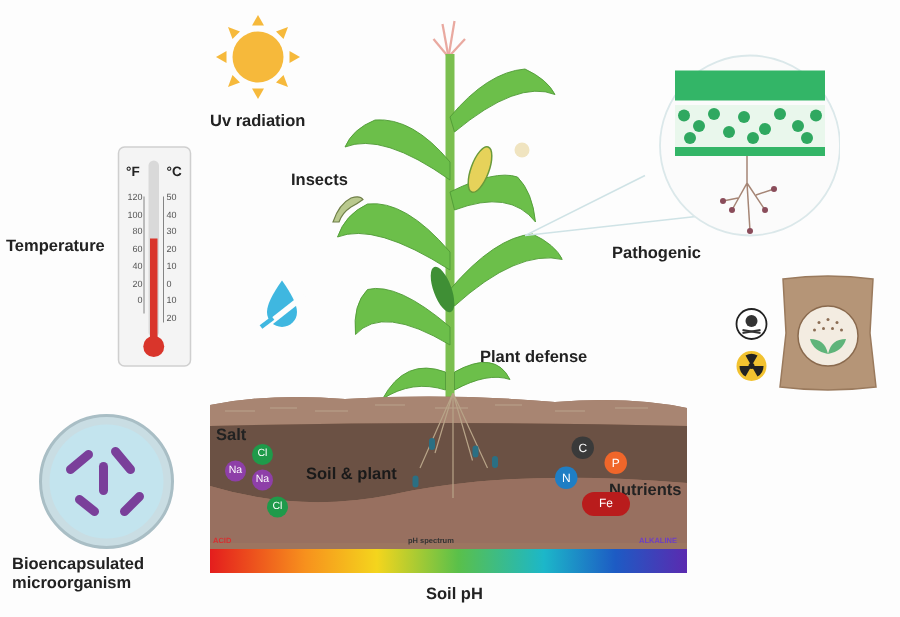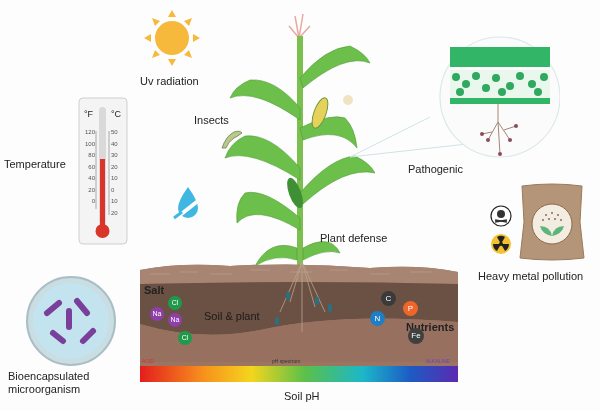--- a/index.html
+++ b/index.html
@@ -1,19 +1,19 @@
 <!DOCTYPE html>
 <html><head>
 <meta charset="utf-8">
 <style>
   html, body { margin:0; padding:0; }
   body { width:600px; height:411px; background:#fdfdfd; position:relative; overflow:hidden;
          font-family:"Liberation Sans", sans-serif; color:#222; }
   .abs { position:absolute; }
-  .lbl { position:absolute; font-size:11px; color:#222; line-height:13px; white-space:nowrap; }
+  .lbl { position:absolute; font-size:11px; color:#222; line-height:13px; white-space:nowrap;font-weight:bold; }
   .lbl.c { }
   svg { display:block; }
 </style>
 </head>
 <body>
 
 <div class="abs" style="left:140px;top:8px;">
   <svg width="64" height="60" viewBox="0 0 64 60">
     <circle cx="32" cy="30" r="17" fill="#f6b93b"></circle>
     <g fill="#f6b93b">
@@ -177,21 +177,20 @@
       <circle cx="25" cy="38" r="1"></circle>
         <circle cx="31" cy="37" r="1"></circle>
         <circle cx="37" cy="37" r="1"></circle>
         <circle cx="43" cy="38" r="1"></circle>
     </g>
     <path d="M34 54 Q24 52 22 44 Q32 44 34 54 Z" fill="#5fb47a"></path>
     <path d="M34 54 Q44 52 46 44 Q36 44 34 54 Z" fill="#5fb47a"></path>
   </svg>
 </div>
 <div class="lbl c" style="left:478px;top:270px;width:122px;">
-  <div>Heavy metal pollution</div>
 </div>
 
 <div class="abs" style="left:25px;top:275px;">
   <svg width="92" height="92" viewBox="0 0 92 92">
     <circle cx="46" cy="46" r="44" fill="#c9dde3" stroke="#a9bec5" stroke-width="2"></circle>
     <circle cx="46" cy="46" r="38" fill="#c3e4ee"></circle>
     <g stroke="#7a3f9a" stroke-width="6" stroke-linecap="round">
       <line x1="22" y1="38" x2="34" y2="28"></line>
       <line x1="44" y1="36" x2="44" y2="52"></line>
       <line x1="52" y1="26" x2="62" y2="38"></line>
@@ -248,15 +247,15 @@
 <div class="lbl" style="left:426px;top:355px;font-size:5px;color:#6e3fc4;">ALKALINE</div>
 
 <div class="abs" style="left:168px;top:296px;width:14px;height:14px;border-radius:7px;background:#1f9a4a;color:#fff;font-size:7px;line-height:14px;text-align:center;">Cl</div>
 <div class="abs" style="left:150px;top:307px;width:14px;height:14px;border-radius:7px;background:#8e3fa8;color:#fff;font-size:7px;line-height:14px;text-align:center;">Na</div>
 <div class="abs" style="left:168px;top:313px;width:14px;height:14px;border-radius:7px;background:#8e3fa8;color:#fff;font-size:7px;line-height:14px;text-align:center;">Na</div>
 <div class="abs" style="left:178px;top:331px;width:14px;height:14px;border-radius:7px;background:#1f9a4a;color:#fff;font-size:7px;line-height:14px;text-align:center;">Cl</div>
 
 <div class="abs" style="left:381px;top:291px;width:15px;height:15px;border-radius:8px;background:#3a3a3a;color:#fff;font-size:8px;line-height:15px;text-align:center;">C</div>
 <div class="abs" style="left:403px;top:301px;width:15px;height:15px;border-radius:8px;background:#f0662a;color:#fff;font-size:8px;line-height:15px;text-align:center;">P</div>
 <div class="abs" style="left:370px;top:311px;width:15px;height:15px;border-radius:8px;background:#1f7ec4;color:#fff;font-size:8px;line-height:15px;text-align:center;">N</div>
-<div class="abs" style="left:388px;top:328px;width:16px;height:16px;border-radius:8px;background:#404040;color:#fff;font-size:8px;line-height:16px;text-align:center;margin-left:20px;">Fe</div>
+<div class="abs" style="left:388px;top:328px;width:32px;height:16px;border-radius:8px;background:#b91c1c;color:#fff;font-size:8px;line-height:16px;text-align:center;">Fe</div>
 
 <div class="lbl" style="left:284px;top:390px;">Soil pH</div>
 
 </body></html>

